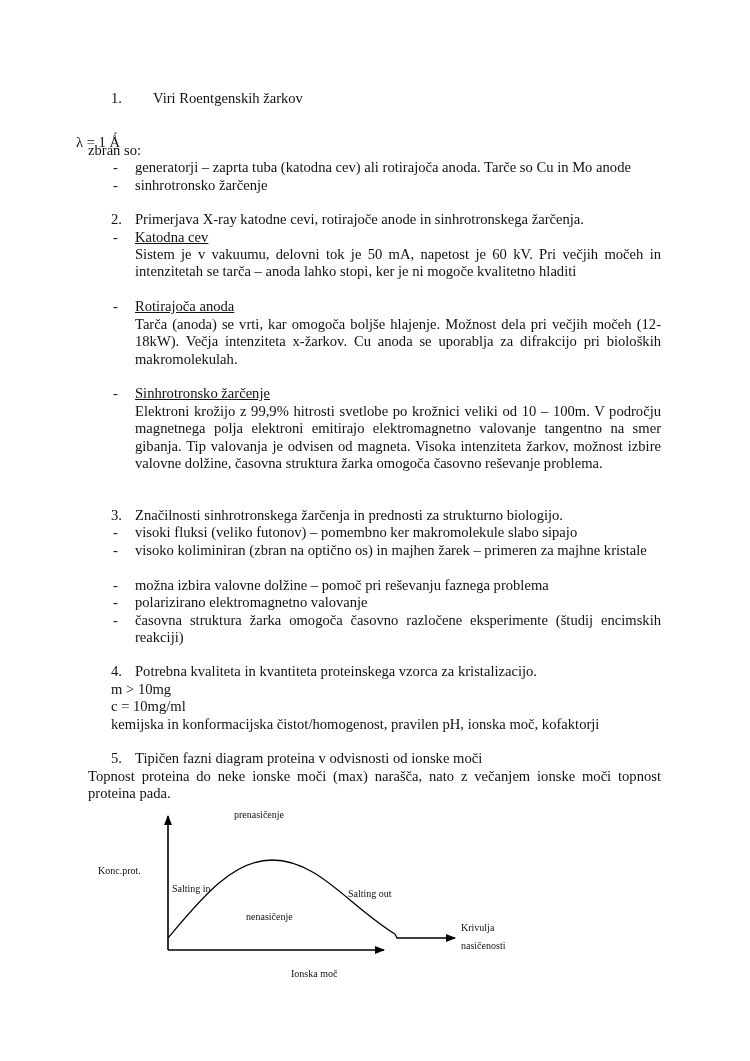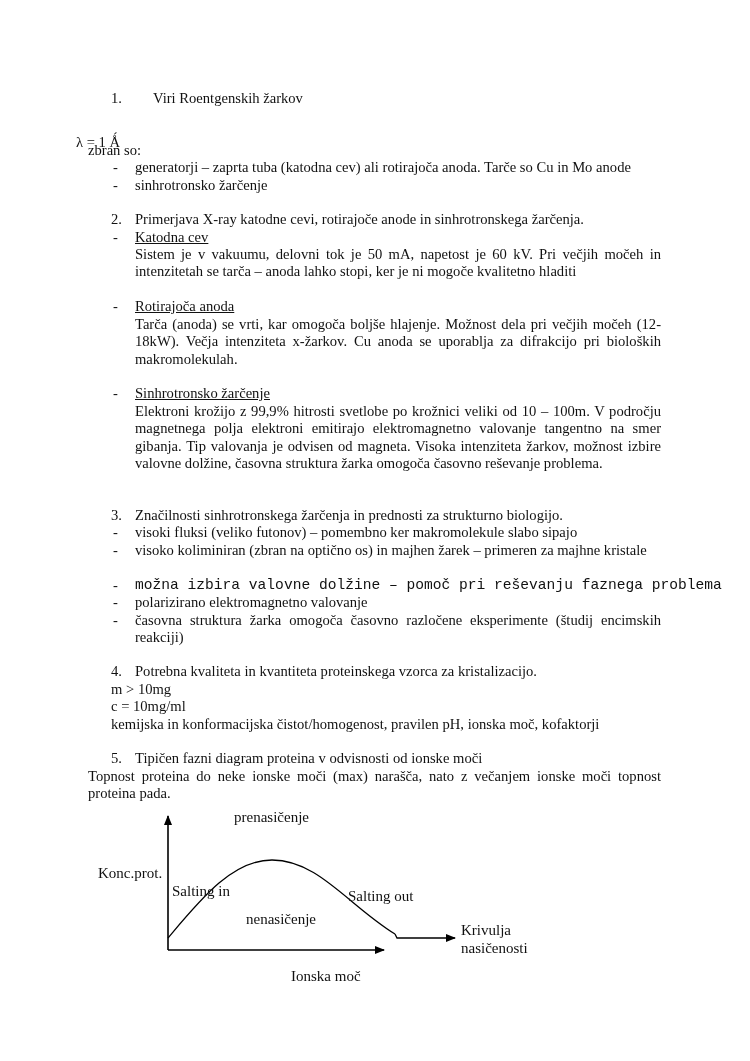--- a/index.html
+++ b/index.html
@@ -4,21 +4,21 @@
 <style>
   html, body { margin: 0; padding: 0; background: #ffffff; }
   body { width: 750px; height: 1061px; position: relative; overflow: hidden;
          font-family: "Liberation Serif", serif; font-size: 14.6px; color: #111; }
   .ln { position: absolute; white-space: nowrap; line-height: 17.4px; }
   .just { position: absolute; left: 135px; width: 526px; line-height: 17.4px; text-align: justify; }
   .just.full { left: 88px; width: 573px; }
   .u { text-decoration: underline; }
   .dash { position: absolute; left: 113px; }
   .num { position: absolute; left: 111px; }
-  .lbl { position: absolute; white-space: nowrap; font-size: 15px; }
+  .lbl { position: absolute; white-space: nowrap; font-size: 10px; }
   svg { position: absolute; left: 0; top: 0; }
 </style>
 </head>
 <body>
 
 <div class="ln" style="left:111px;top:90px;">1.</div>
 <div class="ln" style="left:135px;top:90px;margin-left:18px;">Viri Roentgenskih žarkov</div>
 <div class="ln" style="left:76px;top:106px;margin-top:28px;">λ = 1 Ǻ</div>
 <div class="ln" style="left:88px;top:142px;">zbran so:</div>
 <div class="ln dash" style="top:159px;">-</div>
@@ -41,21 +41,21 @@
 <div class="ln u" style="left:135px;top:385px;">Sinhrotronsko žarčenje</div>
 <div class="just" style="top:403px;">Elektroni krožijo z 99,9% hitrosti svetlobe po krožnici veliki od 10 – 100m. V področju magnetnega polja elektroni emitirajo elektromagnetno valovanje tangentno na smer gibanja. Tip valovanja je odvisen od magneta. Visoka intenziteta žarkov, možnost izbire valovne dolžine, časovna struktura žarka omogoča časovno reševanje problema.</div>
 
 <div class="ln num" style="top:507px;">3.</div>
 <div class="ln" style="left:135px;top:507px;">Značilnosti sinhrotronskega žarčenja in prednosti za strukturno biologijo.</div>
 <div class="ln dash" style="top:524px;">-</div>
 <div class="ln" style="left:135px;top:524px;text-align:right;">visoki fluksi (veliko futonov) – pomembno ker makromolekule slabo sipajo</div>
 <div class="ln dash" style="top:542px;">-</div>
 <div class="just" style="top:542px;">visoko koliminiran (zbran na optično os) in majhen žarek – primeren za majhne kristale</div>
 <div class="ln dash" style="top:577px;">-</div>
-<div class="ln" style="left:135px;top:577px;font-family:Liberation Mono, monospace;">možna izbira valovne dolžine – pomoč pri reševanju faznega problema</div>
+<div class="ln" style="left:135px;top:577px;">možna izbira valovne dolžine – pomoč pri reševanju faznega problema</div>
 <div class="ln dash" style="top:594px;">-</div>
 <div class="ln" style="left:135px;top:594px;">polarizirano elektromagnetno valovanje</div>
 <div class="ln dash" style="top:612px;">-</div>
 <div class="just" style="top:612px;">časovna struktura žarka omogoča časovno razločene eksperimente (študij encimskih reakciji)</div>
 
 <div class="ln num" style="top:663px;">4.</div>
 <div class="ln" style="left:135px;top:663px;">Potrebna kvaliteta in kvantiteta proteinskega vzorca za kristalizacijo.</div>
 <div class="ln" style="left:111px;top:681px;">m &gt; 10mg</div>
 <div class="ln" style="left:111px;top:698px;">c = 10mg/ml</div>
 <div class="ln" style="left:111px;top:716px;">kemijska in konformacijska čistot/homogenost, pravilen pH, ionska moč, kofaktorji</div>

